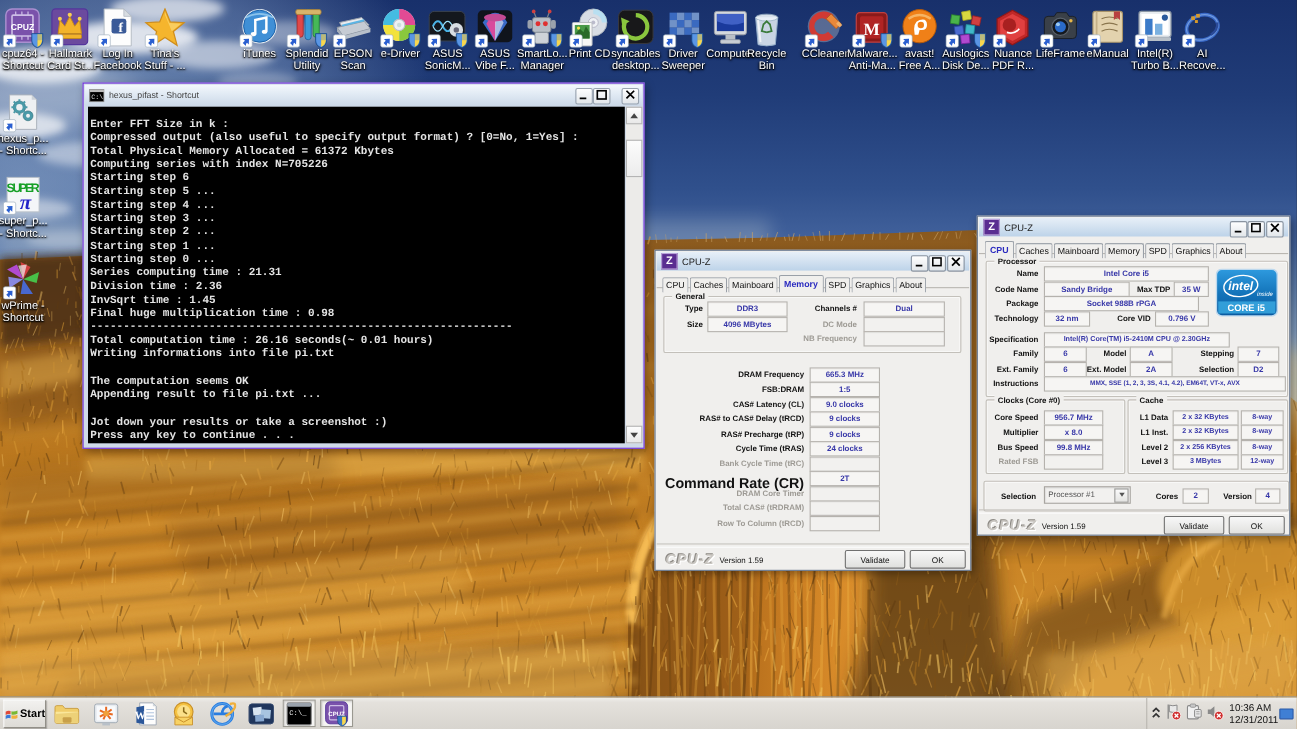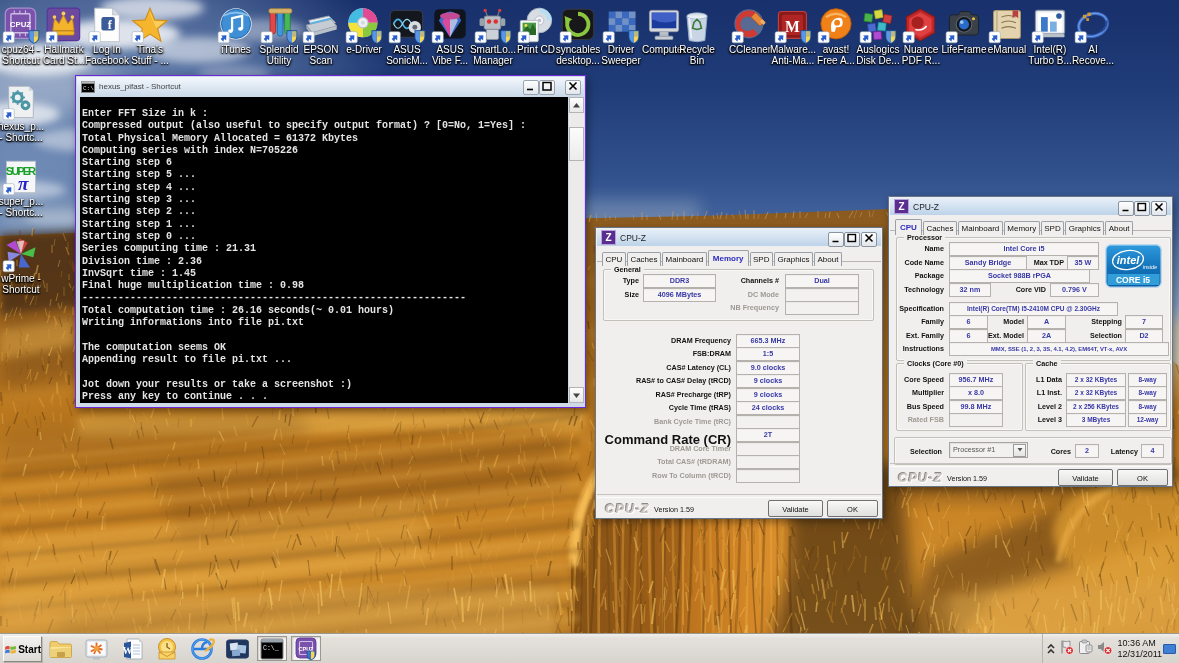--- a/index.html
+++ b/index.html
@@ -2580,21 +2580,21 @@
         <div id="seldd">
           <span>Processor #1</span>
           <div class="ddbtn">
             <svg width="8" height="7">
               <path d="M1.5,2 L6.5,2 L4,5.5 Z" fill="#555"></path>
             </svg>
           </div>
         </div>
         <div class="lbl" style="left:141px;top:249px;width:40px;font-size:7.2px">Cores</div>
         <div class="fld" style="left:185px;top:246.5px;width:22px;height:12px;line-height:12px;font-size:7.2px">2</div>
-        <div class="lbl" style="left:202px;top:249px;width:46px;font-size:7.2px">Latency</div>
+        <div class="lbl" style="left:202px;top:249px;width:46px;font-size:7.2px">Version</div>
         <div class="fld" style="left:251px;top:246.5px;width:21px;height:12px;line-height:12px;font-size:7.2px">4</div>
         <div class="botline"></div>
         <div class="cpuzlogo">CPU-Z</div>
         <div class="vertxt">Version 1.59</div>
         <div class="btn" style="left:168px;top:272px;width:55px">Validate</div>
         <div class="btn" style="left:227px;top:272px;width:51px">OK</div>
       </div>
     </div>
     <div id="taskbar">
       <div id="startbtn">

